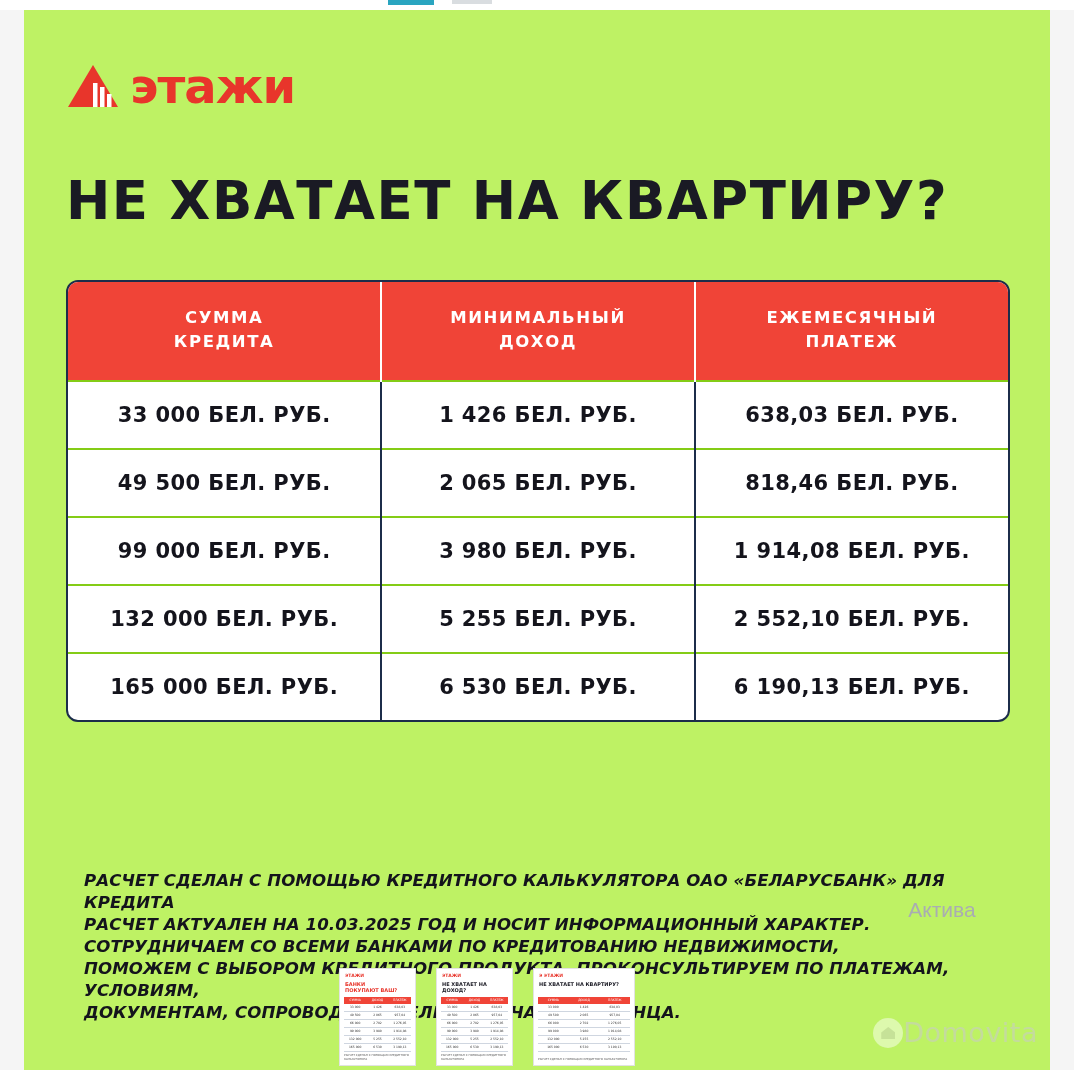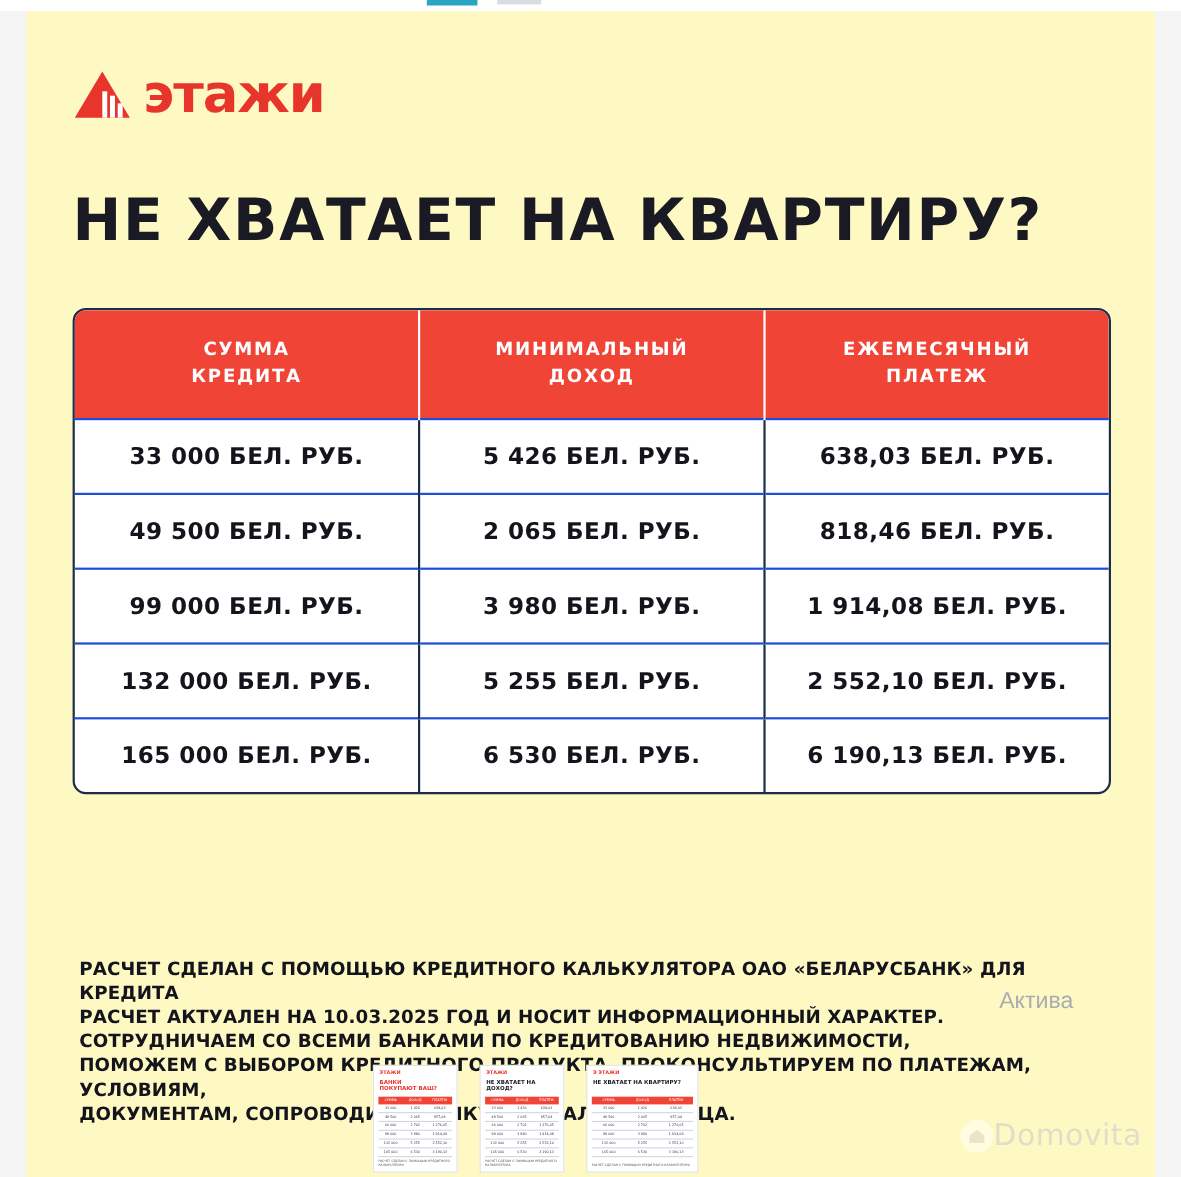--- a/index.html
+++ b/index.html
@@ -40,21 +40,21 @@
     left: 452px; top: 0;
     width: 40px; height: 4px;
     background: #d9dde0;
   }
 
   .sheet {
     position: absolute;
     left: 24px; top: 10px;
     width: 1026px;
     height: 1060px;
-    background: #fef9c3;
+    background: #bef264;
   }
 
   
   .logo {
     position: absolute;
     left: 42px; top: 52px;
     display: flex;
     align-items: center;
     gap: 10px;
   }
@@ -113,37 +113,38 @@
   }
   table.rates thead th:last-child { border-right: none; text-align: center; }
   table.rates tbody td {
     font-family: "DejaVu Sans", sans-serif;
     font-weight: bold;
     font-size: 21px;
     letter-spacing: 0.4px;
     color: #14141c;
     text-align: center;
     padding: 21px 6px;
-    border-top: 2px solid #1d4ed8;
+    border-top: 2px solid #84cc16;
     border-right: 2px solid #1c2d4a;
     white-space: nowrap;
   }
   table.rates tbody td:last-child { border-right: none; }
 
   
   .note {
     position: absolute;
-    left: 48px; top: 860px;
+    left: 60px; top: 860px;
     width: 950px;
     font-family: "DejaVu Sans", sans-serif;
     font-weight: bold;
     font-size: 16.6px;
     line-height: 1.33;
     color: #14141c;
     letter-spacing: 0.1px;
+    font-style: italic;
   }
   .note p { margin: 0; }
 
   
   .activate {
     position: absolute;
     right: 12px; top: 898px;
     width: 240px;
     text-align: center;
     color: #a9adb2;
@@ -288,21 +289,21 @@
             </th>
             <th>
               <div>ЕЖЕМЕСЯЧНЫЙ</div>
               <div>ПЛАТЕЖ</div>
             </th>
           </tr>
         </thead>
         <tbody>
           <tr>
             <td>33 000 БЕЛ. РУБ.</td>
-            <td>5 426 БЕЛ. РУБ.</td>
+            <td>1 426 БЕЛ. РУБ.</td>
             <td>638,03 БЕЛ. РУБ.</td>
           </tr>
           <tr>
             <td>49 500 БЕЛ. РУБ.</td>
             <td>2 065 БЕЛ. РУБ.</td>
             <td>818,46 БЕЛ. РУБ.</td>
           </tr>
           <tr>
             <td>99 000 БЕЛ. РУБ.</td>
             <td>3 980 БЕЛ. РУБ.</td>

